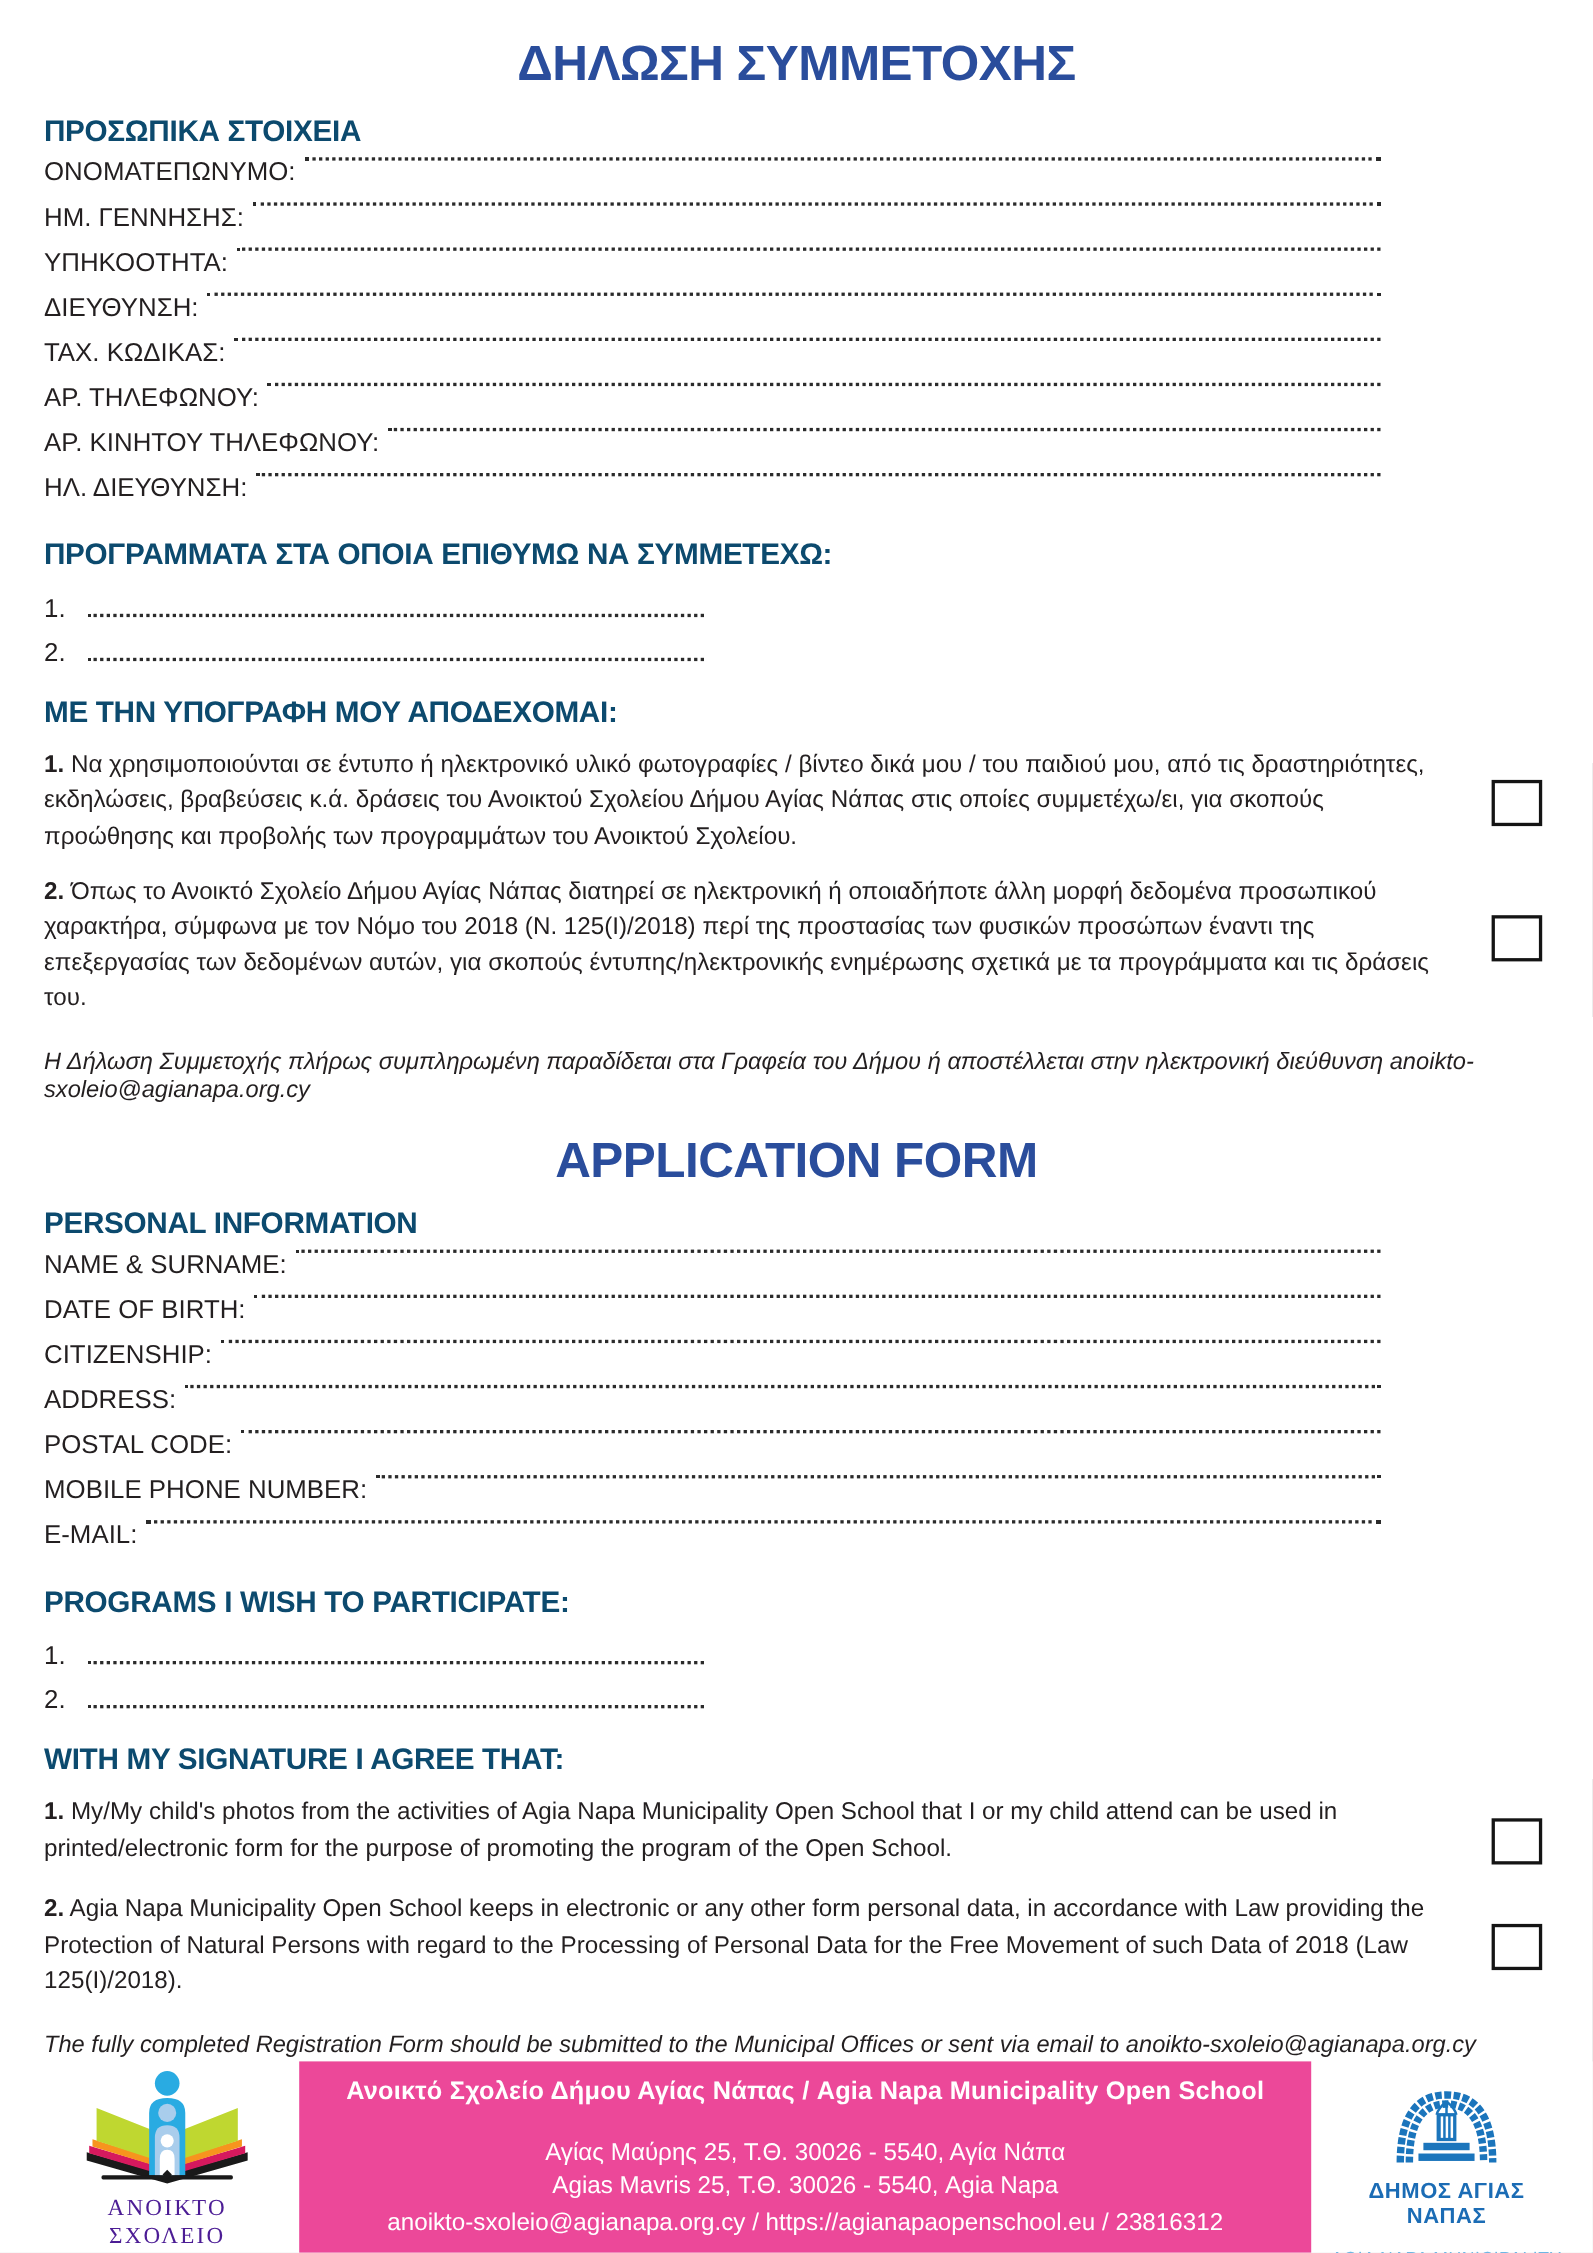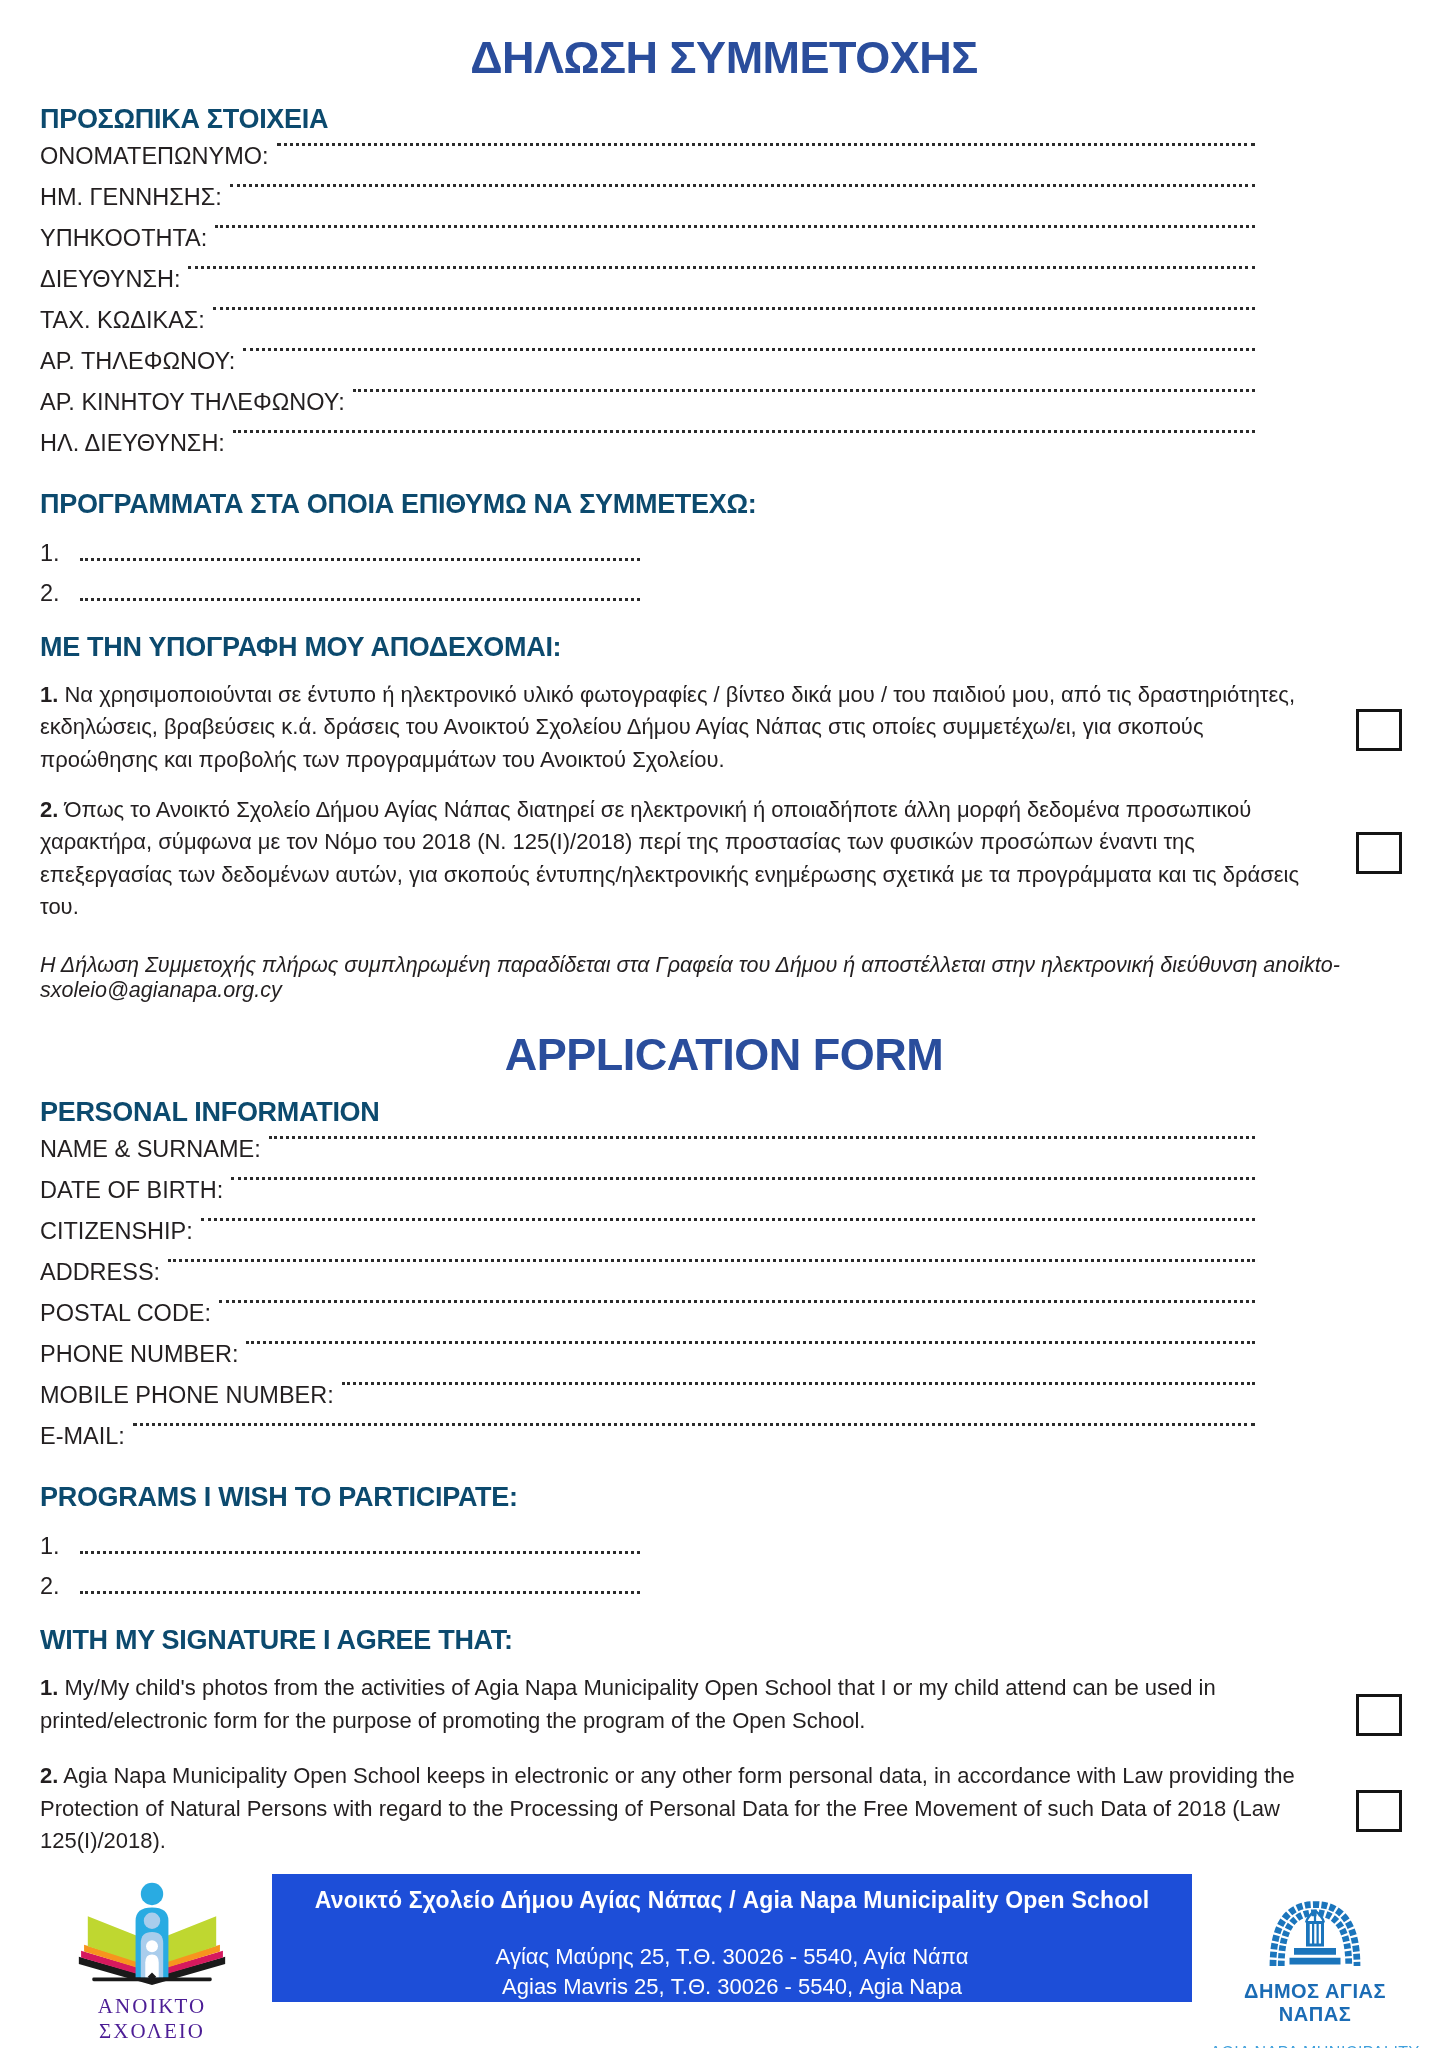--- a/index.html
+++ b/index.html
@@ -44,22 +44,22 @@
   .cb-en { top:22px; }
   .cb-en2 { top:30px; }
 
   .note { font-style:italic; font-size:21.5px; margin-top:30px; }
 
   .en-title { margin-top:26px; margin-bottom:16px; }
 
   
   .footer { position:absolute; left:0; right:0; bottom:0; height:174px; background:#fff; }
   .footer-box {
-    position:absolute; left:272px; top:0; width:920px; height:128px;
-    background:#1d4ed8; color:#fff; display:flex; flex-direction:column; align-items:center;
+    position:absolute; left:272px; top:0; width:920px; height:174px;
+    background:#ec4899; color:#fff; display:flex; flex-direction:column; align-items:center;
   }
   .footer-heading { font-weight:bold; font-size:23px; margin-top:13px; letter-spacing:0.2px; }
   .footer-address { text-align:center; font-size:22px; line-height:1.35; margin-top:28px; }
   .footer-contact { font-size:22px; margin-top:auto; margin-bottom:15px; }
 
   .logo-school { position:absolute; left:44px; top:8px; width:216px; text-align:center; }
   .logo-school .l1 { font-size:21px; letter-spacing:2px; color:#4c1d95; margin-top:2px; font-family:"Liberation Serif", serif; }
   .logo-school .l2 { font-size:13px; letter-spacing:2px; color:#222; margin-top:2px; font-family:"Liberation Serif", serif; }
 
   .logo-muni { position:absolute; right:28px; top:14px; width:210px; text-align:center; }
@@ -153,24 +153,20 @@
       <div class="field-row">
         <span class="label">CITIZENSHIP:</span>
         <span class="dotline"></span>
       </div>
       <div class="field-row">
         <span class="label">ADDRESS:</span>
         <span class="dotline"></span>
       </div>
       <div class="field-row">
         <span class="label">POSTAL CODE:</span>
-        <span class="dotline"></span>
-      </div>
-      <div class="field-row">
-        <span class="label">PHONE NUMBER:</span>
         <span class="dotline"></span>
       </div>
       <div class="field-row">
         <span class="label">MOBILE PHONE NUMBER:</span>
         <span class="dotline"></span>
       </div>
       <div class="field-row">
         <span class="label">E-MAIL:</span>
         <span class="dotline"></span>
       </div>

